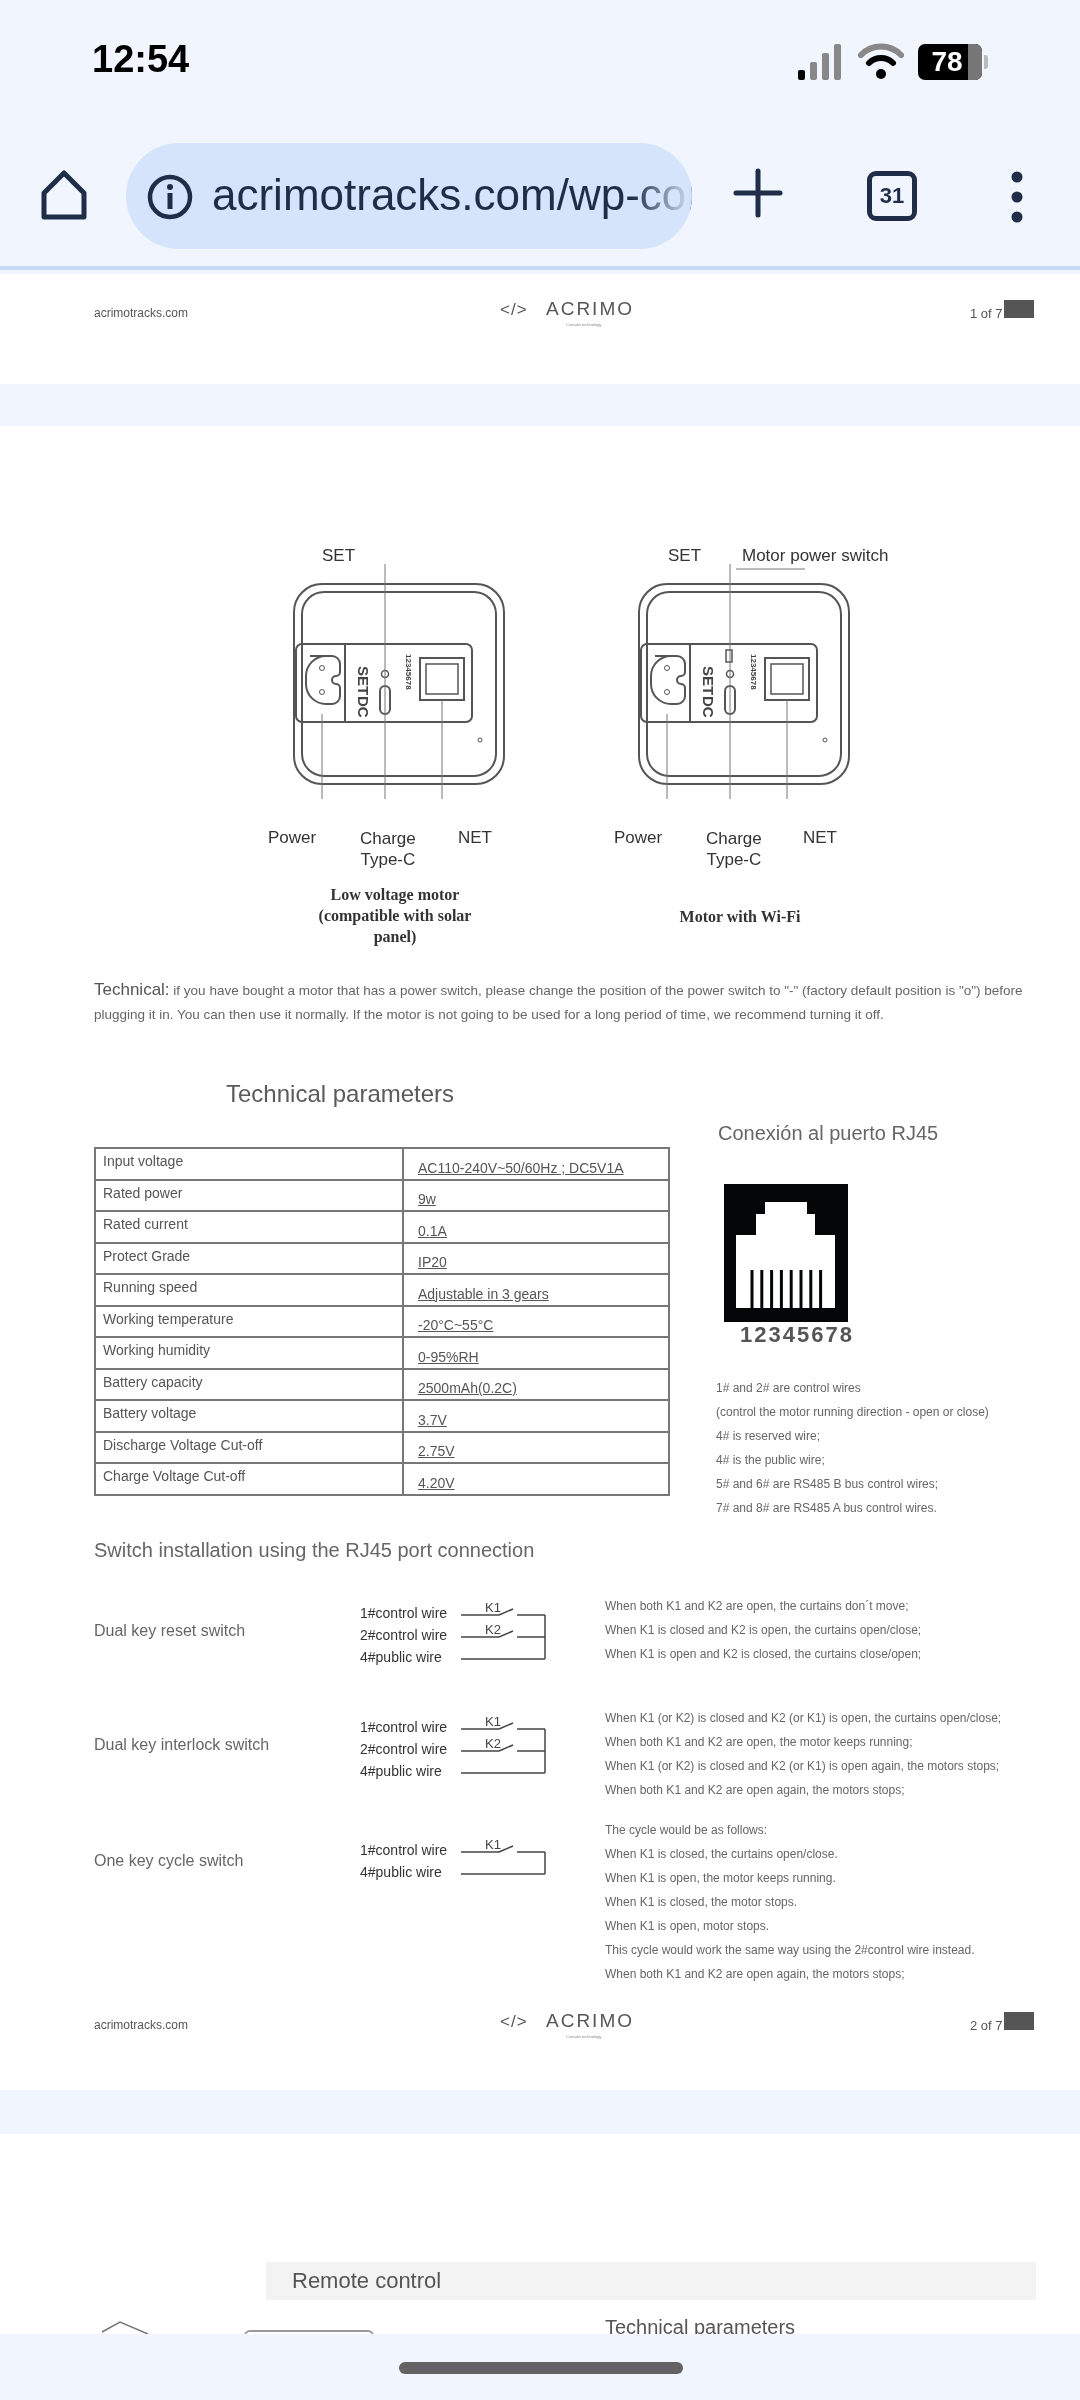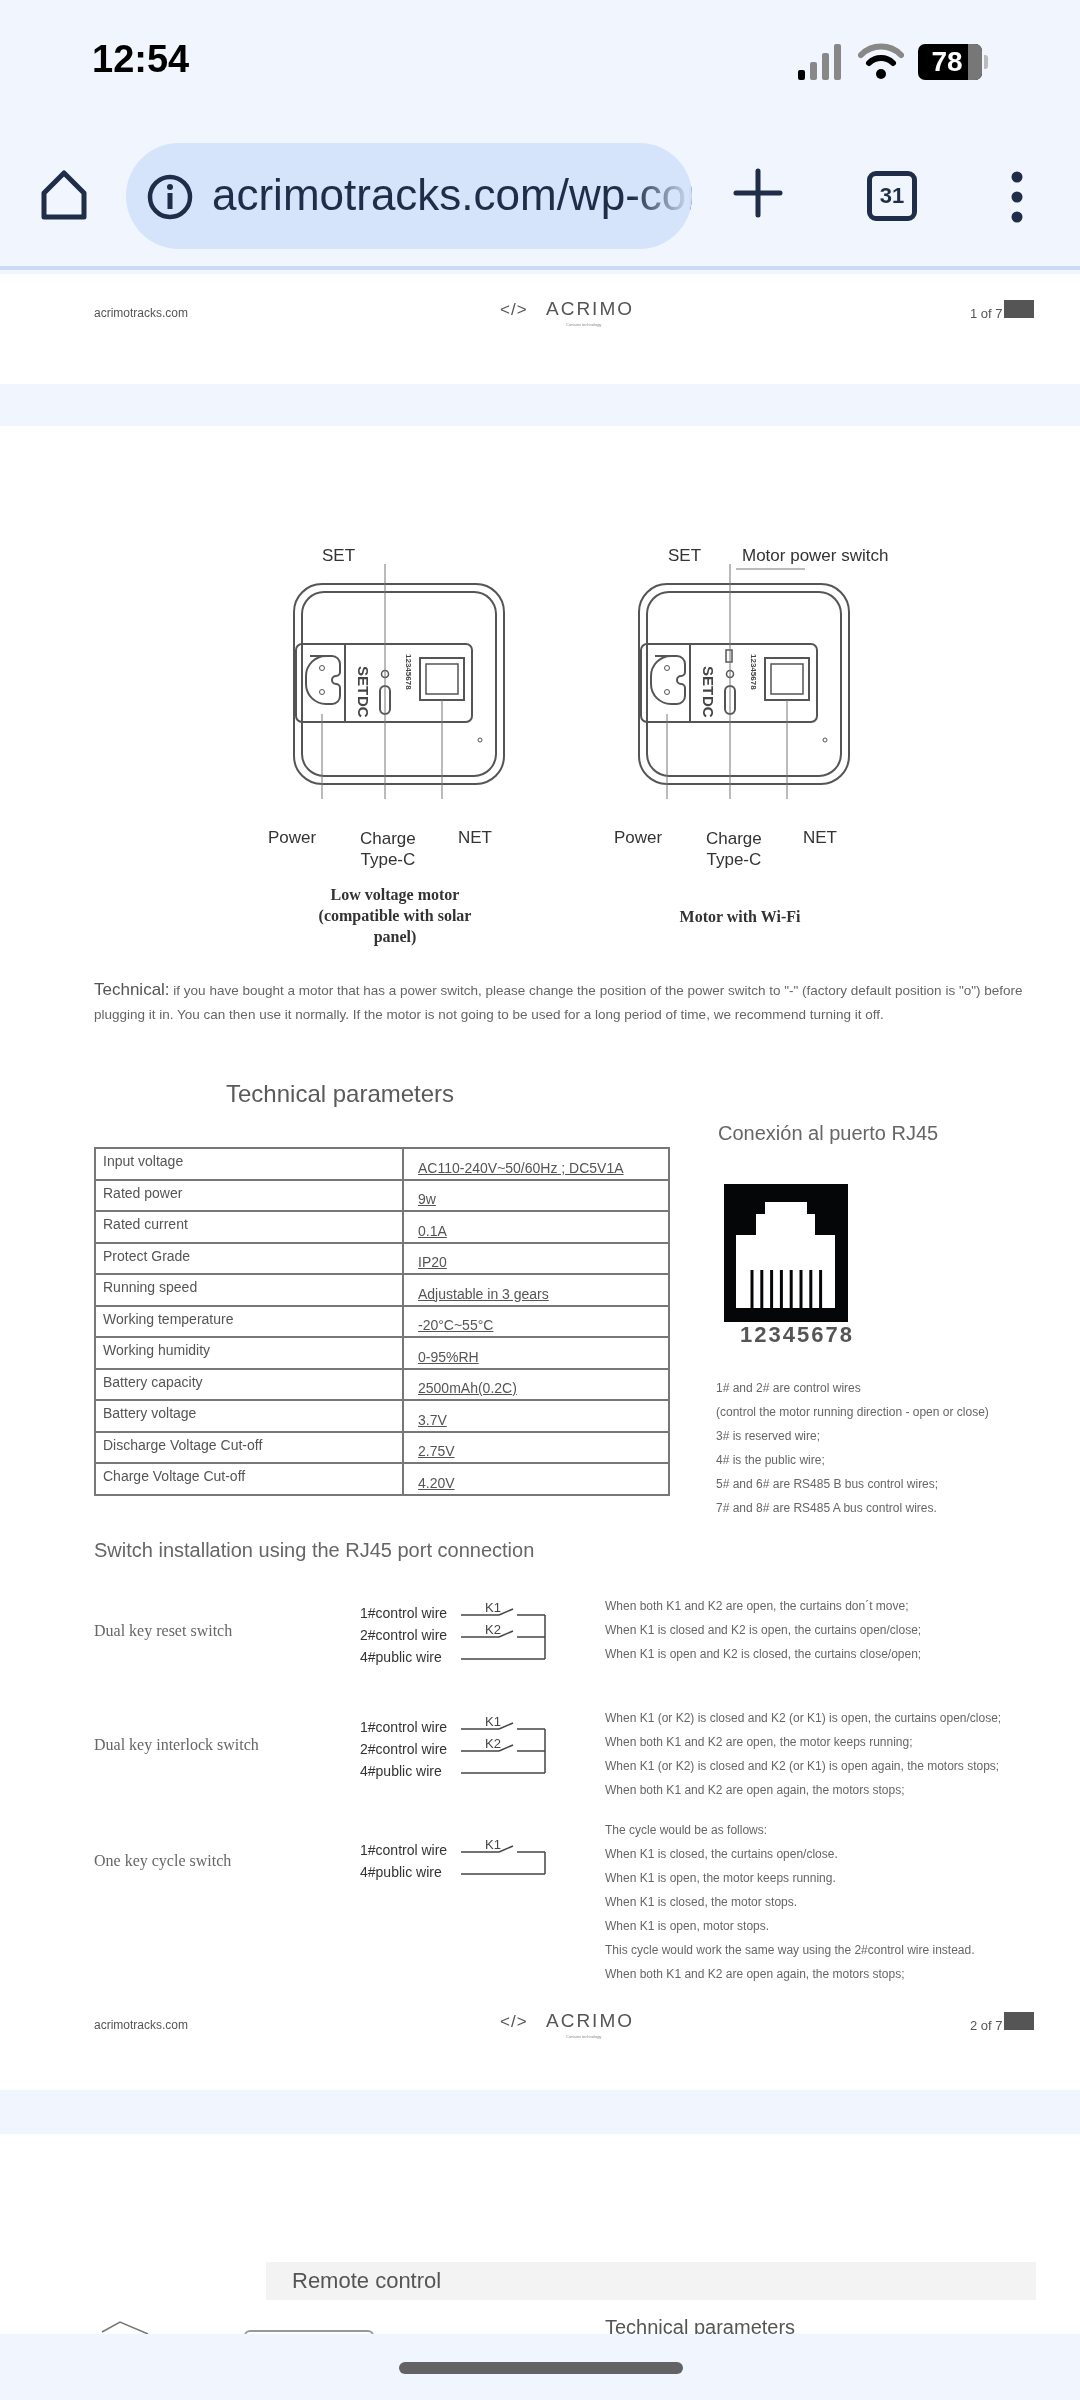--- a/index.html
+++ b/index.html
@@ -56,21 +56,21 @@
   table.params td { border: 2px solid #777; height: 31.5px; font-size: 14px; color: #555; padding: 0 7px; }
   table.params td.k { width: 308px; vertical-align: top; padding-top: 4px; }
   table.params td.v { vertical-align: bottom; padding-bottom: 3px; padding-left: 14px; text-decoration: underline; }
 
   .h-rj45 { position: absolute; left: 718px; top: 696px; font-size: 20px; color: #666; }
   .rj45-icon { position: absolute; left: 724px; top: 758px; width: 124px; height: 138px; }
   .rj45-nums { position: absolute; left: 740px; top: 896px; font-size: 22px; font-weight: bold; color: #555; letter-spacing: 2px; }
   .rj45-notes { position: absolute; left: 716px; top: 950px; font-size: 12px; color: #666; line-height: 24px; }
 
   .h-switch { position: absolute; left: 94px; top: 1113px; font-size: 20px; color: #666; }
-  .sw-name { position: absolute; left: 94px; font-size: 16px; color: #666; font-family: Liberation Serif, serif; }
+  .sw-name { position: absolute; left: 94px; font-size: 16px; color: #666; }
   .wire { position: absolute; left: 360px; font-size: 14px; color: #333; line-height: 22px; }
   .sw-svg { position: absolute; left: 455px; }
   .sw-desc { position: absolute; left: 605px; font-size: 12px; color: #666; line-height: 24px; }
 
   .remote-head { position: absolute; left: 266px; top: 128px; width: 770px; height: 38px; background: #f3f3f3; }
   .remote-head span { position: absolute; left: 26px; top: 6px; font-size: 22px; color: #555; }
   .rtech { position: absolute; left: 605px; top: 182px; font-size: 20px; color: #555; }
 
   .navbar { position: absolute; left: 0; top: 2334px; width: 1080px; height: 66px; background: #f1f5fd; }
   .home-ind { position: absolute; left: 399px; top: 28px; width: 284px; height: 12px; background: #636366; border-radius: 6px; }
@@ -260,21 +260,21 @@
         <line x1="67.2" x2="67.2" y1="86" y2="124"></line>
         <line x1="77" x2="77" y1="86" y2="124"></line>
         <line x1="86.80000000000001" x2="86.80000000000001" y1="86" y2="124"></line>
         <line x1="96.60000000000001" x2="96.60000000000001" y1="86" y2="124"></line>
       </g>
   </svg>
   <div class="rj45-nums">12345678</div>
   <div class="rj45-notes" id="rj45-notes">
       <div>1# and 2# are control wires</div>
       <div>(control the motor running direction - open or close)</div>
-      <div>3# is reserved wire;</div>
+      <div>4# is reserved wire;</div>
       <div>4# is the public wire;</div>
       <div>5# and 6# are RS485 B bus control wires;</div>
       <div>7# and 8# are RS485 A bus control wires.</div>
     </div>
 
   <div class="h-switch">Switch installation using the RJ45 port connection</div>
   <div id="switch-blocks">
       <div class="sw-name" style="top: 1196px;">Dual key reset switch</div>
       <div class="wire" style="top: 1176px;">
         <div>1#control wire</div>

